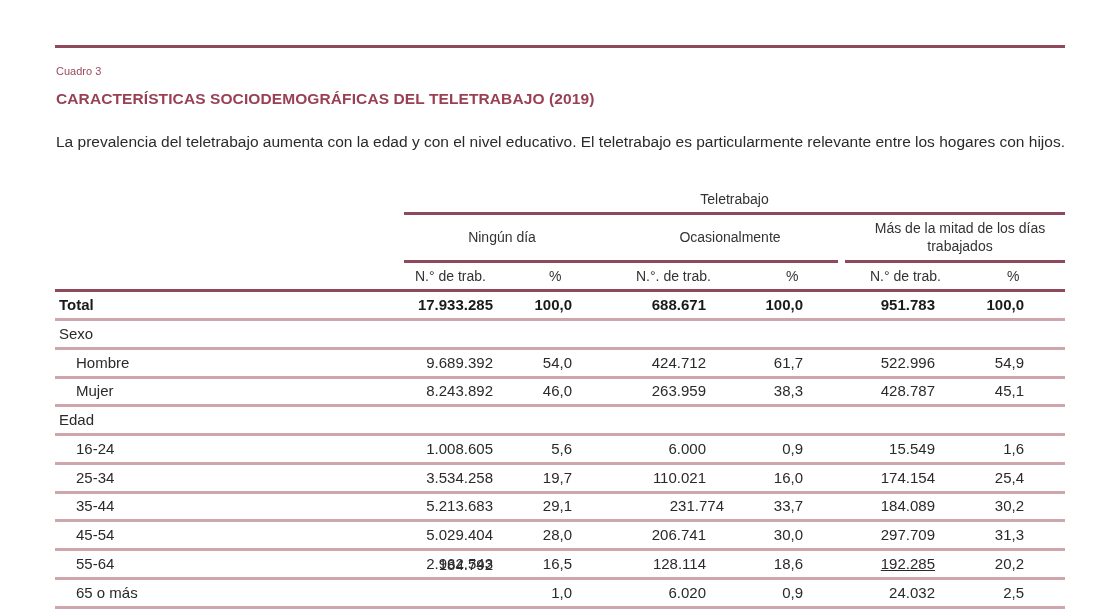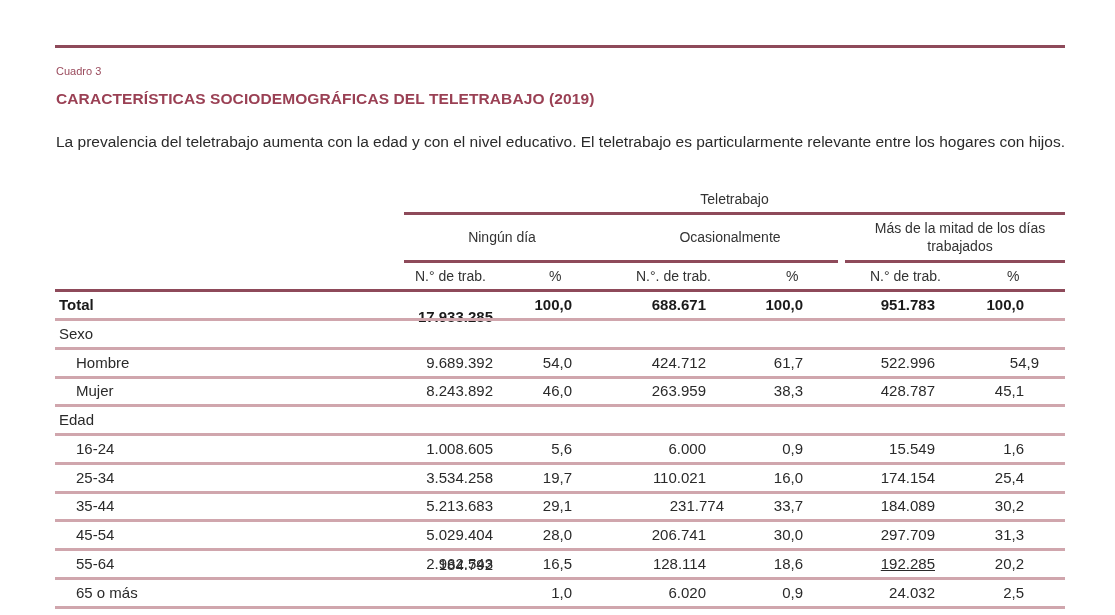--- a/index.html
+++ b/index.html
@@ -39,42 +39,42 @@
 <div class="abs hdr" style="left:549px;top:268px;">%</div>
 <div class="abs hdr" style="left:636px;top:268px;">N.°. de trab.</div>
 <div class="abs hdr" style="left:786px;top:268px;">%</div>
 <div class="abs hdr" style="left:870px;top:268px;">N.° de trab.</div>
 <div class="abs hdr" style="left:1007px;top:268px;">%</div>
 
 <div class="dark" style="left:55px;top:289px;width:1010px;"></div>
 
 <div id="rows">
     <div class="cell b" style="left: 59px; top: 296px;">Total</div>
-    <div class="cell r b" style="left: 373px; width: 120px; top: 296px; margin-top: 12px;">17.933.285</div>
+    <div class="cell r b" style="left: 373px; width: 120px; top: 296px;">17.933.285</div>
     <div class="cell r b" style="left: 452px; width: 120px; top: 296px;">100,0</div>
     <div class="cell r b" style="left: 586px; width: 120px; top: 296px;">688.671</div>
     <div class="cell r b" style="left: 683px; width: 120px; top: 296px;">100,0</div>
     <div class="cell r b" style="left: 815px; width: 120px; top: 296px;">951.783</div>
     <div class="cell r b" style="left: 904px; width: 120px; top: 296px;">100,0</div>
     <div class="light" style="top: 318px;"></div>
     <div class="cell" style="left: 59px; top: 324.75px;">Sexo</div>
     <div class="cell r" style="left: 373px; width: 120px; top: 324.75px;"></div>
     <div class="cell r" style="left: 452px; width: 120px; top: 324.75px;"></div>
     <div class="cell r" style="left: 586px; width: 120px; top: 324.75px;"></div>
     <div class="cell r" style="left: 683px; width: 120px; top: 324.75px;"></div>
     <div class="cell r" style="left: 815px; width: 120px; top: 324.75px;"></div>
     <div class="cell r" style="left: 904px; width: 120px; top: 324.75px;"></div>
     <div class="light" style="top: 346.75px;"></div>
     <div class="cell" style="left: 76px; top: 353.5px;">Hombre</div>
     <div class="cell r" style="left: 373px; width: 120px; top: 353.5px;">9.689.392</div>
     <div class="cell r" style="left: 452px; width: 120px; top: 353.5px;">54,0</div>
     <div class="cell r" style="left: 586px; width: 120px; top: 353.5px;">424.712</div>
     <div class="cell r" style="left: 683px; width: 120px; top: 353.5px;">61,7</div>
     <div class="cell r" style="left: 815px; width: 120px; top: 353.5px;">522.996</div>
-    <div class="cell r" style="left: 904px; width: 120px; top: 353.5px; padding-left: 15px;">54,9</div>
+    <div class="cell r" style="left: 904px; width: 120px; top: 353.5px;">54,9</div>
     <div class="light" style="top: 375.5px;"></div>
     <div class="cell" style="left: 76px; top: 382.25px;">Mujer</div>
     <div class="cell r" style="left: 373px; width: 120px; top: 382.25px;">8.243.892</div>
     <div class="cell r" style="left: 452px; width: 120px; top: 382.25px;">46,0</div>
     <div class="cell r" style="left: 586px; width: 120px; top: 382.25px;">263.959</div>
     <div class="cell r" style="left: 683px; width: 120px; top: 382.25px;">38,3</div>
     <div class="cell r" style="left: 815px; width: 120px; top: 382.25px;">428.787</div>
     <div class="cell r" style="left: 904px; width: 120px; top: 382.25px;">45,1</div>
     <div class="light" style="top: 404.25px;"></div>
     <div class="cell" style="left: 59px; top: 411px;">Edad</div>

